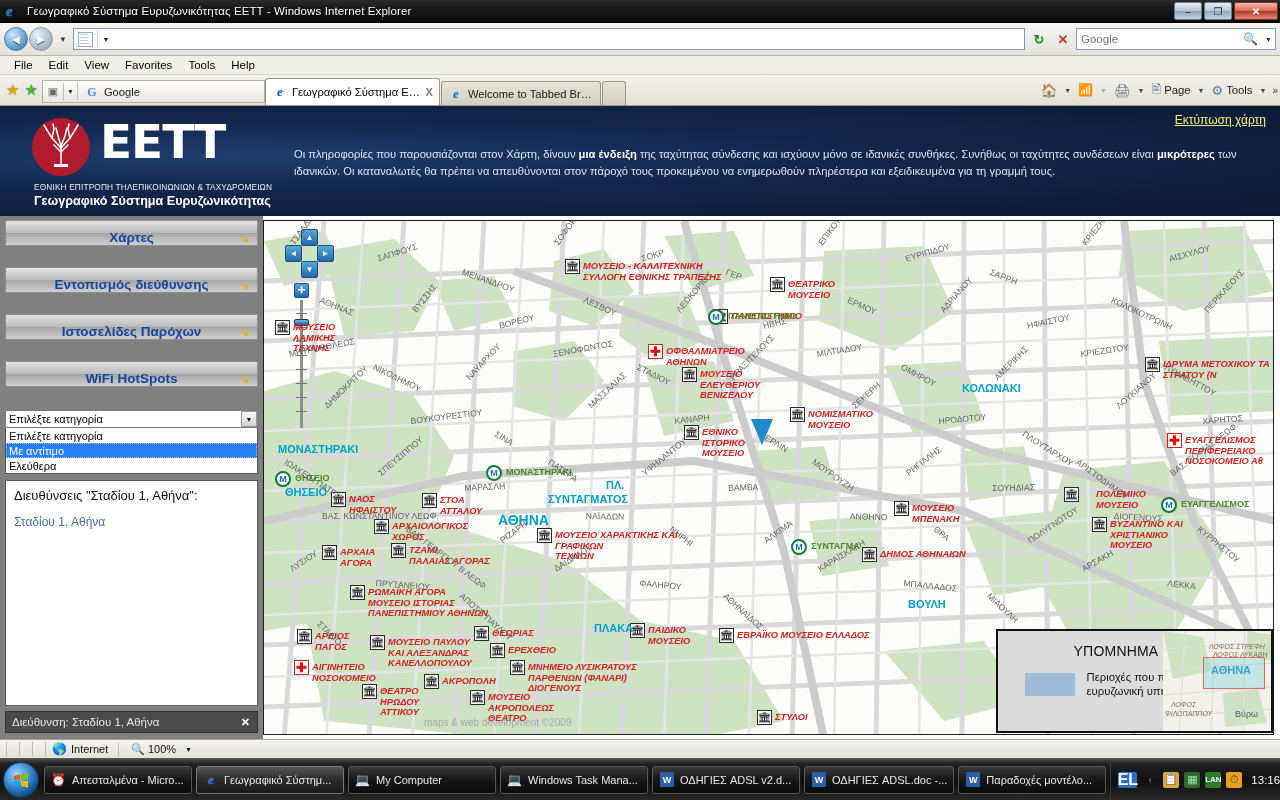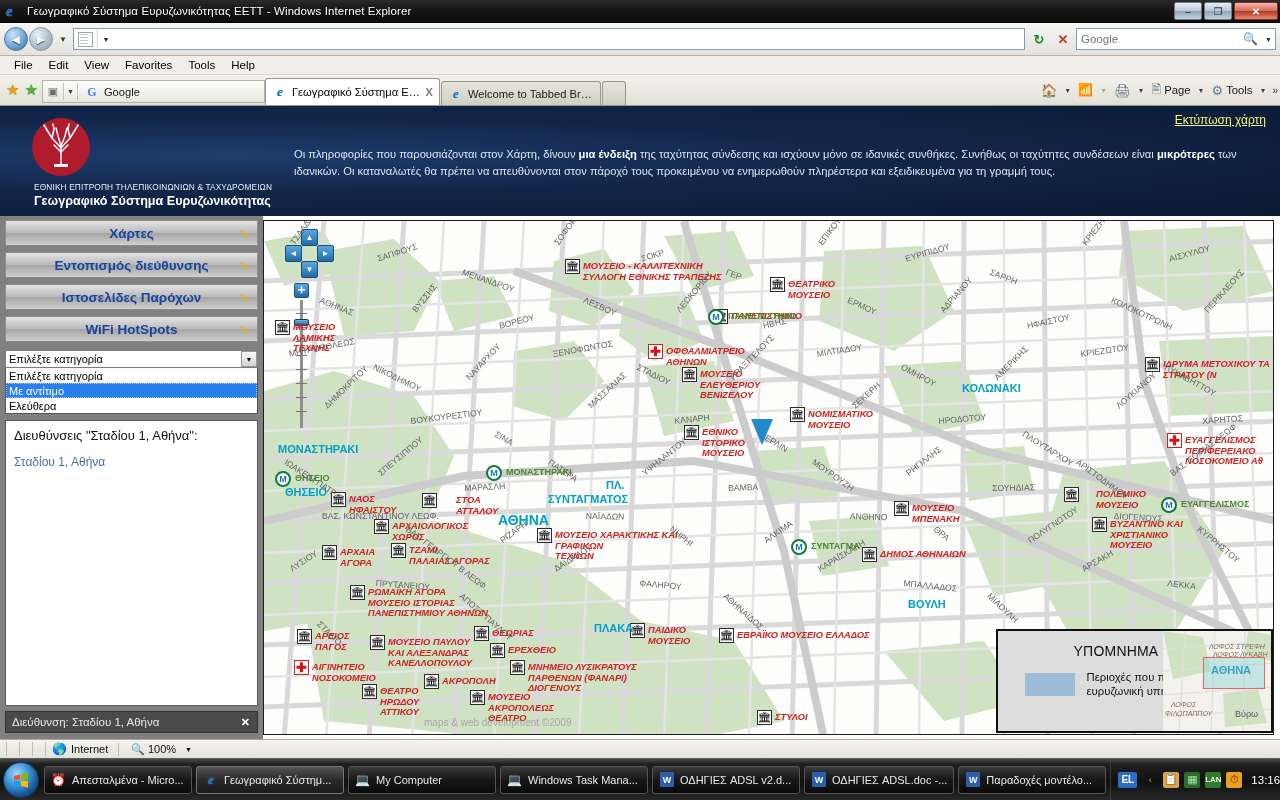--- a/index.html
+++ b/index.html
@@ -164,21 +164,21 @@
   }
   #hdr-note b{ color:#fff; }
   
   #body{ display:flex;height:calc(100% - 110px);background:#fff; }
   
   #sidebar{
     width:263px;flex:0 0 263px;background:#808080;
     padding:4px 5px 0 5px;position:relative;display:flex;flex-direction:column;
   }
   .acc{
-    height:26px;margin-bottom:6px;display:flex;align-items:center;justify-content:center;
+    height:26px;margin-bottom:21px;display:flex;align-items:flex-end;justify-content:center;
     background:linear-gradient(180deg,#e3e3e3 0%,#b9b9b9 50%,#a5a5a5 51%,#cfcfcf 100%);
     border:1px solid #8e8e8e;position:relative;
   }
   .acc span.lbl{ color:#17459c;font-weight:bold;font-size:13.5px; }
   .acc .arr{ position:absolute;right:8px;color:#e8b100;font-size:11px;font-weight:bold; }
   .selwrap{ position:relative;margin-top:2px; }
   .sel{
     height:18px;background:#fff;border:1px solid #7b7b7b;display:flex;align-items:center;
     padding-left:3px;font-size:11px;color:#000;
   }
@@ -303,21 +303,21 @@
     padding:0 6px;color:#e9e9e9;font-size:11px;white-space:nowrap;overflow:hidden;
   }
   .tbitem.active{ background:linear-gradient(180deg,#555 0%,#2a2a2a 50%,#1a1a1a 100%);border-color:#777; }
   .tbitem .ti{ width:16px;height:16px;flex:0 0 auto;margin-right:5px;display:flex;align-items:center;justify-content:center;font-size:12px; }
   .tbitem .tl{ overflow:hidden;text-overflow:ellipsis; }
   #tray{
     margin-left:auto;height:42px;display:flex;align-items:center;gap:5px;padding-right:8px;
     border-left:1px solid #3a3a3a;padding-left:7px;
   }
   .trayico{ width:16px;height:16px;display:flex;align-items:center;justify-content:center;font-size:11px;border-radius:2px; }
-  .lang{ background:#2a6ec4;color:#fff;font-size:10px;font-weight:bold;width:19px;height:16px;display:flex;align-items:center;justify-content:center;border-radius:2px; }
+  .lang{ background:#2a6ec4;color:#fff;font-size:16px;font-weight:bold;width:19px;height:16px;display:flex;align-items:center;justify-content:center;border-radius:2px; }
   #clock{ color:#fff;font-size:11.5px;padding-left:4px; }
   .docicon{ background:#2b5fa8;color:#fff;font-size:9px;font-weight:bold;width:14px;height:15px;display:flex;align-items:center;justify-content:center;border-radius:1px; }
 </style>
 </head>
 <body>
 
 <div id="titlebar">
   <div class="ie-badge"><span class="ie-e">e</span></div>
   <div class="title">Γεωγραφικό Σύστημα Ευρυζωνικότητας EETT - Windows Internet Explorer</div>
   <div class="wbtns">
@@ -435,20 +435,21 @@
           <g stroke="#ffffff" stroke-width="1.5" fill="none" stroke-linecap="round">
             <path d="M29 48 L29 28"></path>
             <path d="M29 30 L20 20 M29 30 L38 20 M29 34 L22 27 M29 34 L36 27"></path>
             <path d="M20 20 L15 12 M20 20 L22 11 M38 20 L43 12 M38 20 L36 11"></path>
             <path d="M15 12 L12 7 M22 11 L21 6 M43 12 L46 7 M36 11 L37 6"></path>
             <path d="M29 28 L26 18 M29 28 L33 18 M26 18 L24 10 M33 18 L35 10"></path>
           </g>
           <rect x="22" y="46" width="14" height="3" fill="#ffffff"></rect>
         </svg>
       </div>
+      <div class="eett-word">EETT</div>
       <div class="eett-sub1">ΕΘΝΙΚΗ ΕΠΙΤΡΟΠΗ ΤΗΛΕΠΙΚΟΙΝΩΝΙΩΝ &amp; ΤΑΧΥΔΡΟΜΕΙΩΝ</div>
       <div class="eett-sub2">Γεωγραφικό Σύστημα Ευρυζωνικότητας</div>
     </div>
 
     <div id="hdr-links">
       <div>
         <a href="#">Εκτύπωση χάρτη</a>
       </div>
     </div>
 
@@ -689,21 +690,21 @@
             <div class="mlabel poi-red" style="left: 384px; top: 404px;">
               <div>ΠΑΙΔΙΚΟ</div>
               <div>ΜΟΥΣΕΙΟ</div>
             </div>
             <div class="poi-icon" style="left: 366px; top: 402px;">🏛</div>
             <div class="mlabel poi-red" style="left: 85px; top: 273px;">
               <div>ΝΑΟΣ</div>
               <div>ΗΦΑΙΣΤΟΥ</div>
             </div>
             <div class="poi-icon" style="left: 67px; top: 271px;">🏛</div>
-            <div class="mlabel poi-red" style="left: 192px; top: 274px;">
+            <div class="mlabel poi-red" style="left: 176px; top: 274px;">
               <div>ΣΤΟΑ</div>
               <div>ΑΤΤΑΛΟΥ</div>
             </div>
             <div class="poi-icon" style="left: 158px; top: 272px;">🏛</div>
             <div class="mlabel poi-red" style="left: 128px; top: 300px;">
               <div>ΑΡΧΑΙΟΛΟΓΙΚΟΣ</div>
               <div>ΧΩΡΟΣ</div>
             </div>
             <div class="poi-icon" style="left: 110px; top: 298px;">🏛</div>
             <div class="mlabel poi-red" style="left: 145px; top: 324px;">

